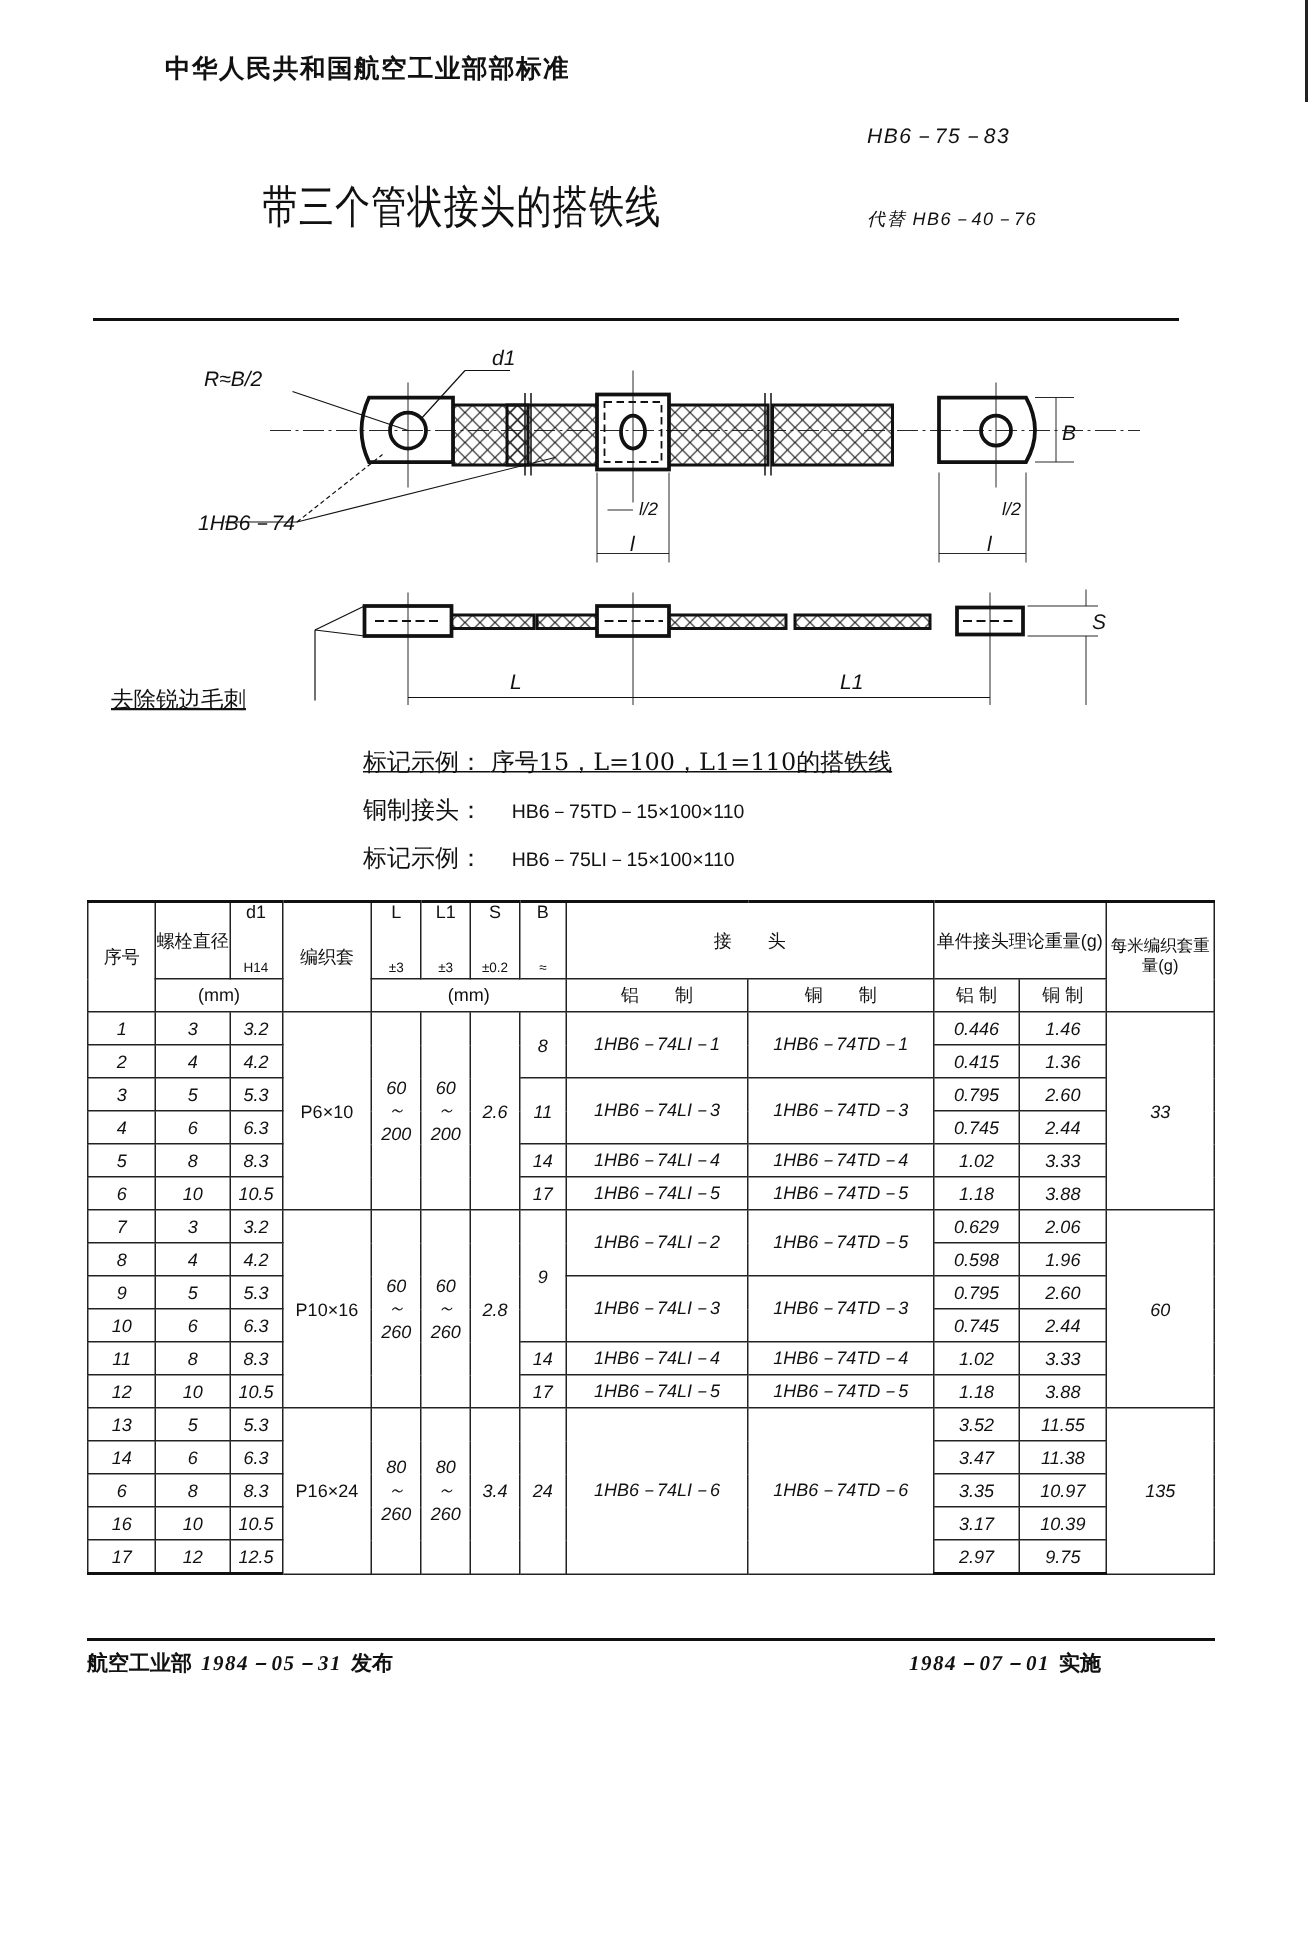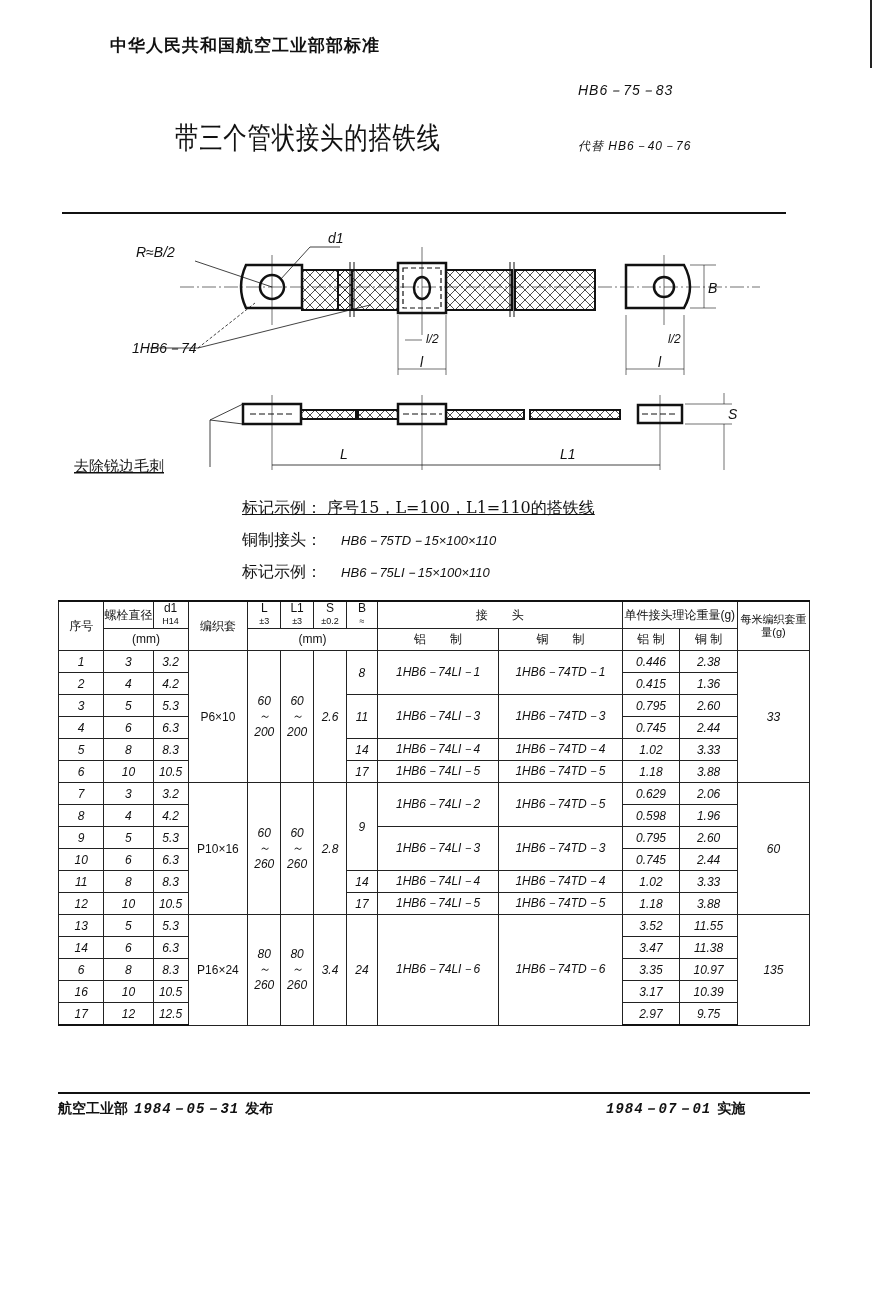--- a/index.html
+++ b/index.html
@@ -6,32 +6,32 @@
   body{width:874px;height:1298px;position:relative;overflow:hidden;color:#111;font-family:"DejaVu Sans","Liberation Sans",sans-serif;}
   .abs{position:absolute;}
   .std-org{left:110px;top:34px;font-size:17px;font-weight:bold;letter-spacing:1px;}
   .std-code{left:578px;top:82px;font-size:14px;font-style:italic;font-family:"Liberation Sans",sans-serif;letter-spacing:1px;}
   .doc-title{left:175px;top:118px;font-size:30px;font-weight:300;letter-spacing:1px;font-family:"DejaVu Sans",sans-serif;transform:scaleX(0.78);transform-origin:left top;}
   .replaces{left:578px;top:138px;font-size:12px;font-style:italic;font-family:"Liberation Sans",sans-serif;letter-spacing:1px;}
   .rule-top{left:62px;top:212px;width:724px;height:2px;background:#111;}
   .right-edge{left:870px;top:0;width:2px;height:68px;background:#222;}
   .drawing{left:60px;top:225px;width:700px;height:255px;}
   .example{left:242px;font-size:16px;font-family:"DejaVu Serif",serif;}
-  .example .code{font-style:italic;font-family:"Liberation Sans",sans-serif;font-size:13px;margin-left:14px;margin-top:12px;}
+  .example .code{font-family:"Liberation Sans",sans-serif;font-size:13px;margin-left:14px;margin-top:12px;}
   table.spec{position:absolute;left:58px;top:600px;width:752px;border-collapse:collapse;font-family:"Liberation Sans",sans-serif;font-size:12px;}
   table.spec td, table.spec th{border:1px solid #222;text-align:center;padding:0;height:21px;font-weight:normal;font-style:italic;}
   table.spec th{font-style:normal;font-size:12px;line-height:13px;}
   table.spec tr.top th{border-top:2px solid #111;}
   table.spec tr.last td{border-bottom:2px solid #111;}
-  table.spec .tol{font-size:9px;display:block;}
+  table.spec .tol{font-size:9px;display:block;margin-top:24px;}
   table.spec .cn{font-style:normal;}
   .rule-bottom{left:58px;top:1092px;width:752px;height:2px;background:#111;}
   .issued{left:58px;top:1100px;font-size:14px;font-weight:bold;}
   .effective{left:600px;top:1100px;font-size:14px;font-weight:bold;}
-  .issued .d,.effective .d{font-style:italic;font-family:Liberation Mono, monospace;font-weight:bold;margin:0 6px;letter-spacing:1px;}
+  .issued .d,.effective .d{font-style:italic;font-family:Liberation Serif, serif;font-weight:bold;margin:0 6px;letter-spacing:1px;}
 </style>
 </head>
 <body>
 
 <div class="abs right-edge"></div>
 
 <div class="abs std-org">中华人民共和国航空工业部部标准</div>
 <div class="abs std-code">HB6－75－83</div>
 <div class="abs doc-title">带三个管状接头的搭铁线</div>
 <div class="abs replaces">
@@ -194,21 +194,21 @@
     <td rowspan="6">
           <div>60</div>
           <div>～</div>
           <div>200</div>
         </td>
     <td rowspan="6">2.6</td>
     <td rowspan="2">8</td>
     <td rowspan="2">1HB6－74LI－1</td>
     <td rowspan="2">1HB6－74TD－1</td>
     <td>0.446</td>
-        <td>2.38</td>
+        <td>1.46</td>
     <td rowspan="6">33</td>
   </tr>
   <tr>
     <td>2</td>
         <td>4</td>
         <td>4.2</td>
     <td>0.415</td>
         <td>1.36</td>
   </tr>
   <tr>

